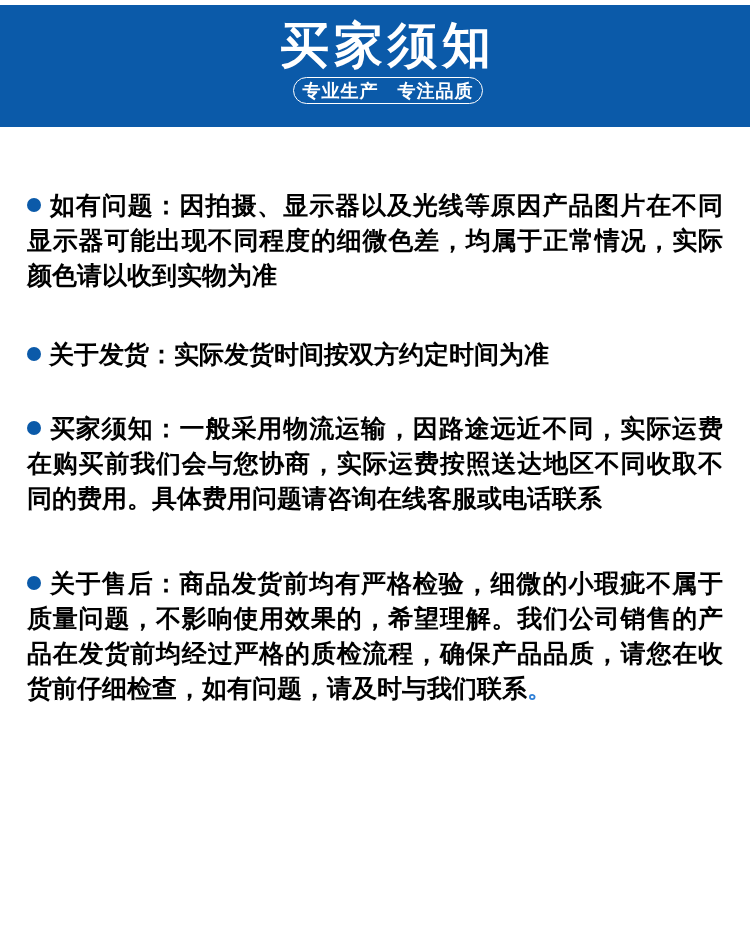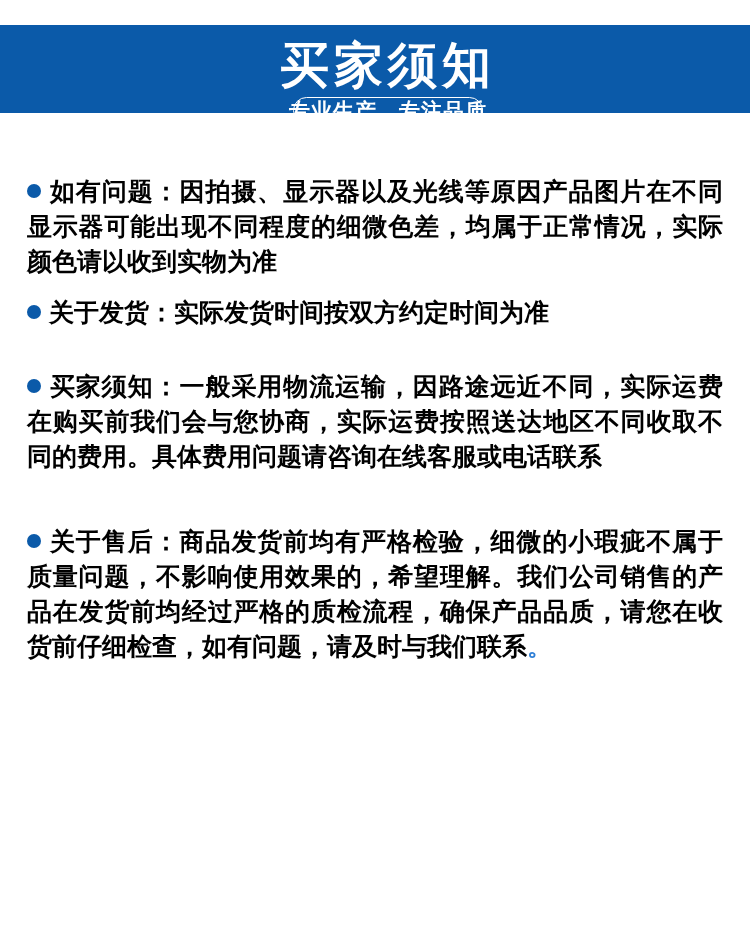--- a/index.html
+++ b/index.html
@@ -14,22 +14,22 @@
     font-family: "Liberation Sans", "DejaVu Sans", sans-serif;
   }
   .page {
     position: relative;
     width: 750px;
     height: 935px;
     background: #ffffff;
   }
   
   .banner {
-    margin-top: 25px;
-    height: 88px;
+    margin-top: 5px;
+    height: 122px;
     background: var(--banner-blue, #0B5AA9);
     padding-left: 26px;
   }
   .title {
     margin: 0;
     padding-top: 16px;
     text-align: center;
     color: #ffffff;
     font-size: 49px;
     font-weight: 700;
@@ -43,21 +43,21 @@
     height: 27px;
     margin: 7px auto 0 auto;
     border: 1px solid #ffffff;
     border-radius: 15px;
     display: flex;
     align-items: center;
     justify-content: center;
   }
   .tagline {
     color: #ffffff;
-    font-size: 21px;
+    font-size: 18px;
     font-weight: 700;
     letter-spacing: 1px;
     white-space: pre;
   }
   
   .content {
     padding: 0 27px;
     color: var(--text-black, #000000);
     font-size: 25px;
     font-weight: 700;
@@ -73,21 +73,21 @@
     height: 14px;
     border-radius: 50%;
     background: var(--bullet-blue, #0B5AA9);
     margin-right: 8px;
     vertical-align: middle;
     position: relative;
     top: -2px;
   }
   .n1 { margin-top: 61px; }
   .n2 { margin-top: 33px; }
-  .n3 { margin-top: 16px; }
+  .n3 { margin-top: 44px; }
   .n4 { margin-top: 39px; }
   .n5 { margin-top: 50px; }
   .suffix {
     color: var(--suffix-blue, #2F7FD6);
   }
 </style>
 </head>
 <body>
 
 <div class="page">

